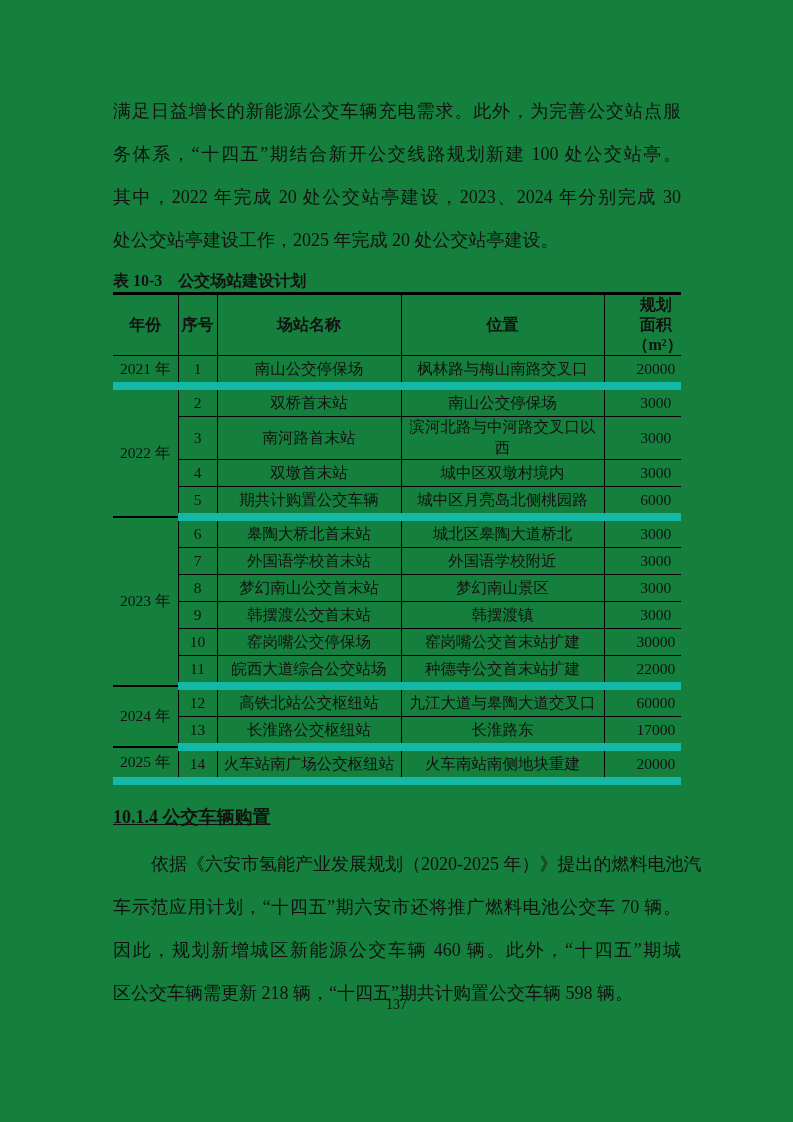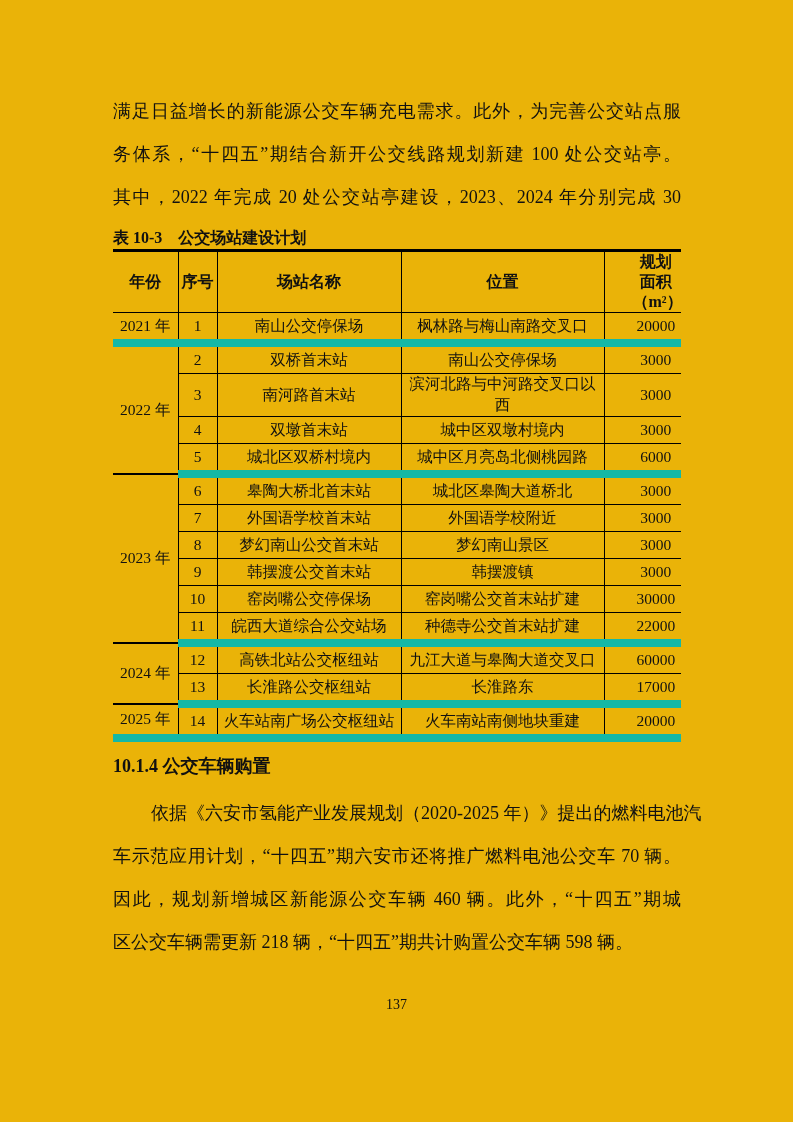--- a/index.html
+++ b/index.html
@@ -1,21 +1,21 @@
 <!DOCTYPE html>
 <html lang="zh"><head>
 <meta charset="utf-8">
 <style>
   html, body { margin: 0; padding: 0; background: #e8e8e8; }
   .page {
     position: relative;
     width: 793px;
     height: 1122px;
     margin: 0 auto;
-    background: #eab308;
+    background: #15803d;
     color: #111;
     font-family: "Liberation Serif", "DejaVu Serif", serif;
     overflow: hidden;
   }
   .content {
     position: absolute;
     left: 113px;
     top: 0;
     width: 568px;
   }
@@ -55,24 +55,25 @@
     line-height: 20px;
   }
   .plan-table td { height: 26px; }
   .plan-table th:first-child, .plan-table td.year { border-left: none; }
   .plan-table th:last-child,  .plan-table td.area { border-right: none; padding-left: 28px; }
   .plan-table th { border-bottom: 1.5px solid #000; }
   .plan-table td.year { border-bottom: 2px solid #000; }
   .plan-table tr.group-end td { border-bottom: 8px solid #14b8a6; }
   
   .sec-heading {
-    margin-top: 12px;
+    margin-top: 20px;
     font-size: 18px;
     font-weight: bold;
     line-height: 24px;
+    text-decoration: underline;
   }
   .para-vehicles { margin-top: 14px; }
   
   .page-num {
     position: absolute;
     top: 996px;
     left: 0;
     width: 100%;
     text-align: center;
     font-size: 14px;
@@ -82,20 +83,21 @@
 </head>
 <body>
 
 <div class="page">
   <div class="content">
 
     <div class="para para-intro">
         <div class="tline">满足日益增长的新能源公交车辆充电需求。此外，为完善公交站点服</div>
         <div class="tline">务体系，“十四五”期结合新开公交线路规划新建 100 处公交站亭。</div>
         <div class="tline">其中，2022 年完成 20 处公交站亭建设，2023、2024 年分别完成 30</div>
+        <div class="tline tlast">处公交站亭建设工作，2025 年完成 20 处公交站亭建设。</div>
       </div>
 
     <div class="tbl-title">表 10-3　公交场站建设计划</div>
 
     <table class="plan-table">
       <colgroup>
         <col style="width:65px">
           <col style="width:39px">
           <col style="width:184px">
           <col style="width:203px">
@@ -135,21 +137,21 @@
             <td class="area">3000</td>
           </tr>
           <tr>
             <td class="no">4</td>
             <td class="name">双墩首末站</td>
             <td class="location">城中区双墩村境内</td>
             <td class="area">3000</td>
           </tr>
           <tr class="group-end">
             <td class="no">5</td>
-            <td class="name">城北区双桥村境内</td>
+            <td class="name">期共计购置公交车辆</td>
             <td class="location">城中区月亮岛北侧桃园路</td>
             <td class="area">6000</td>
           </tr>
           <tr>
             <td class="year" rowspan="6">2023 年</td>
             <td class="no">6</td>
             <td class="name">皋陶大桥北首末站</td>
             <td class="location">城北区皋陶大道桥北</td>
             <td class="area">3000</td>
           </tr>

